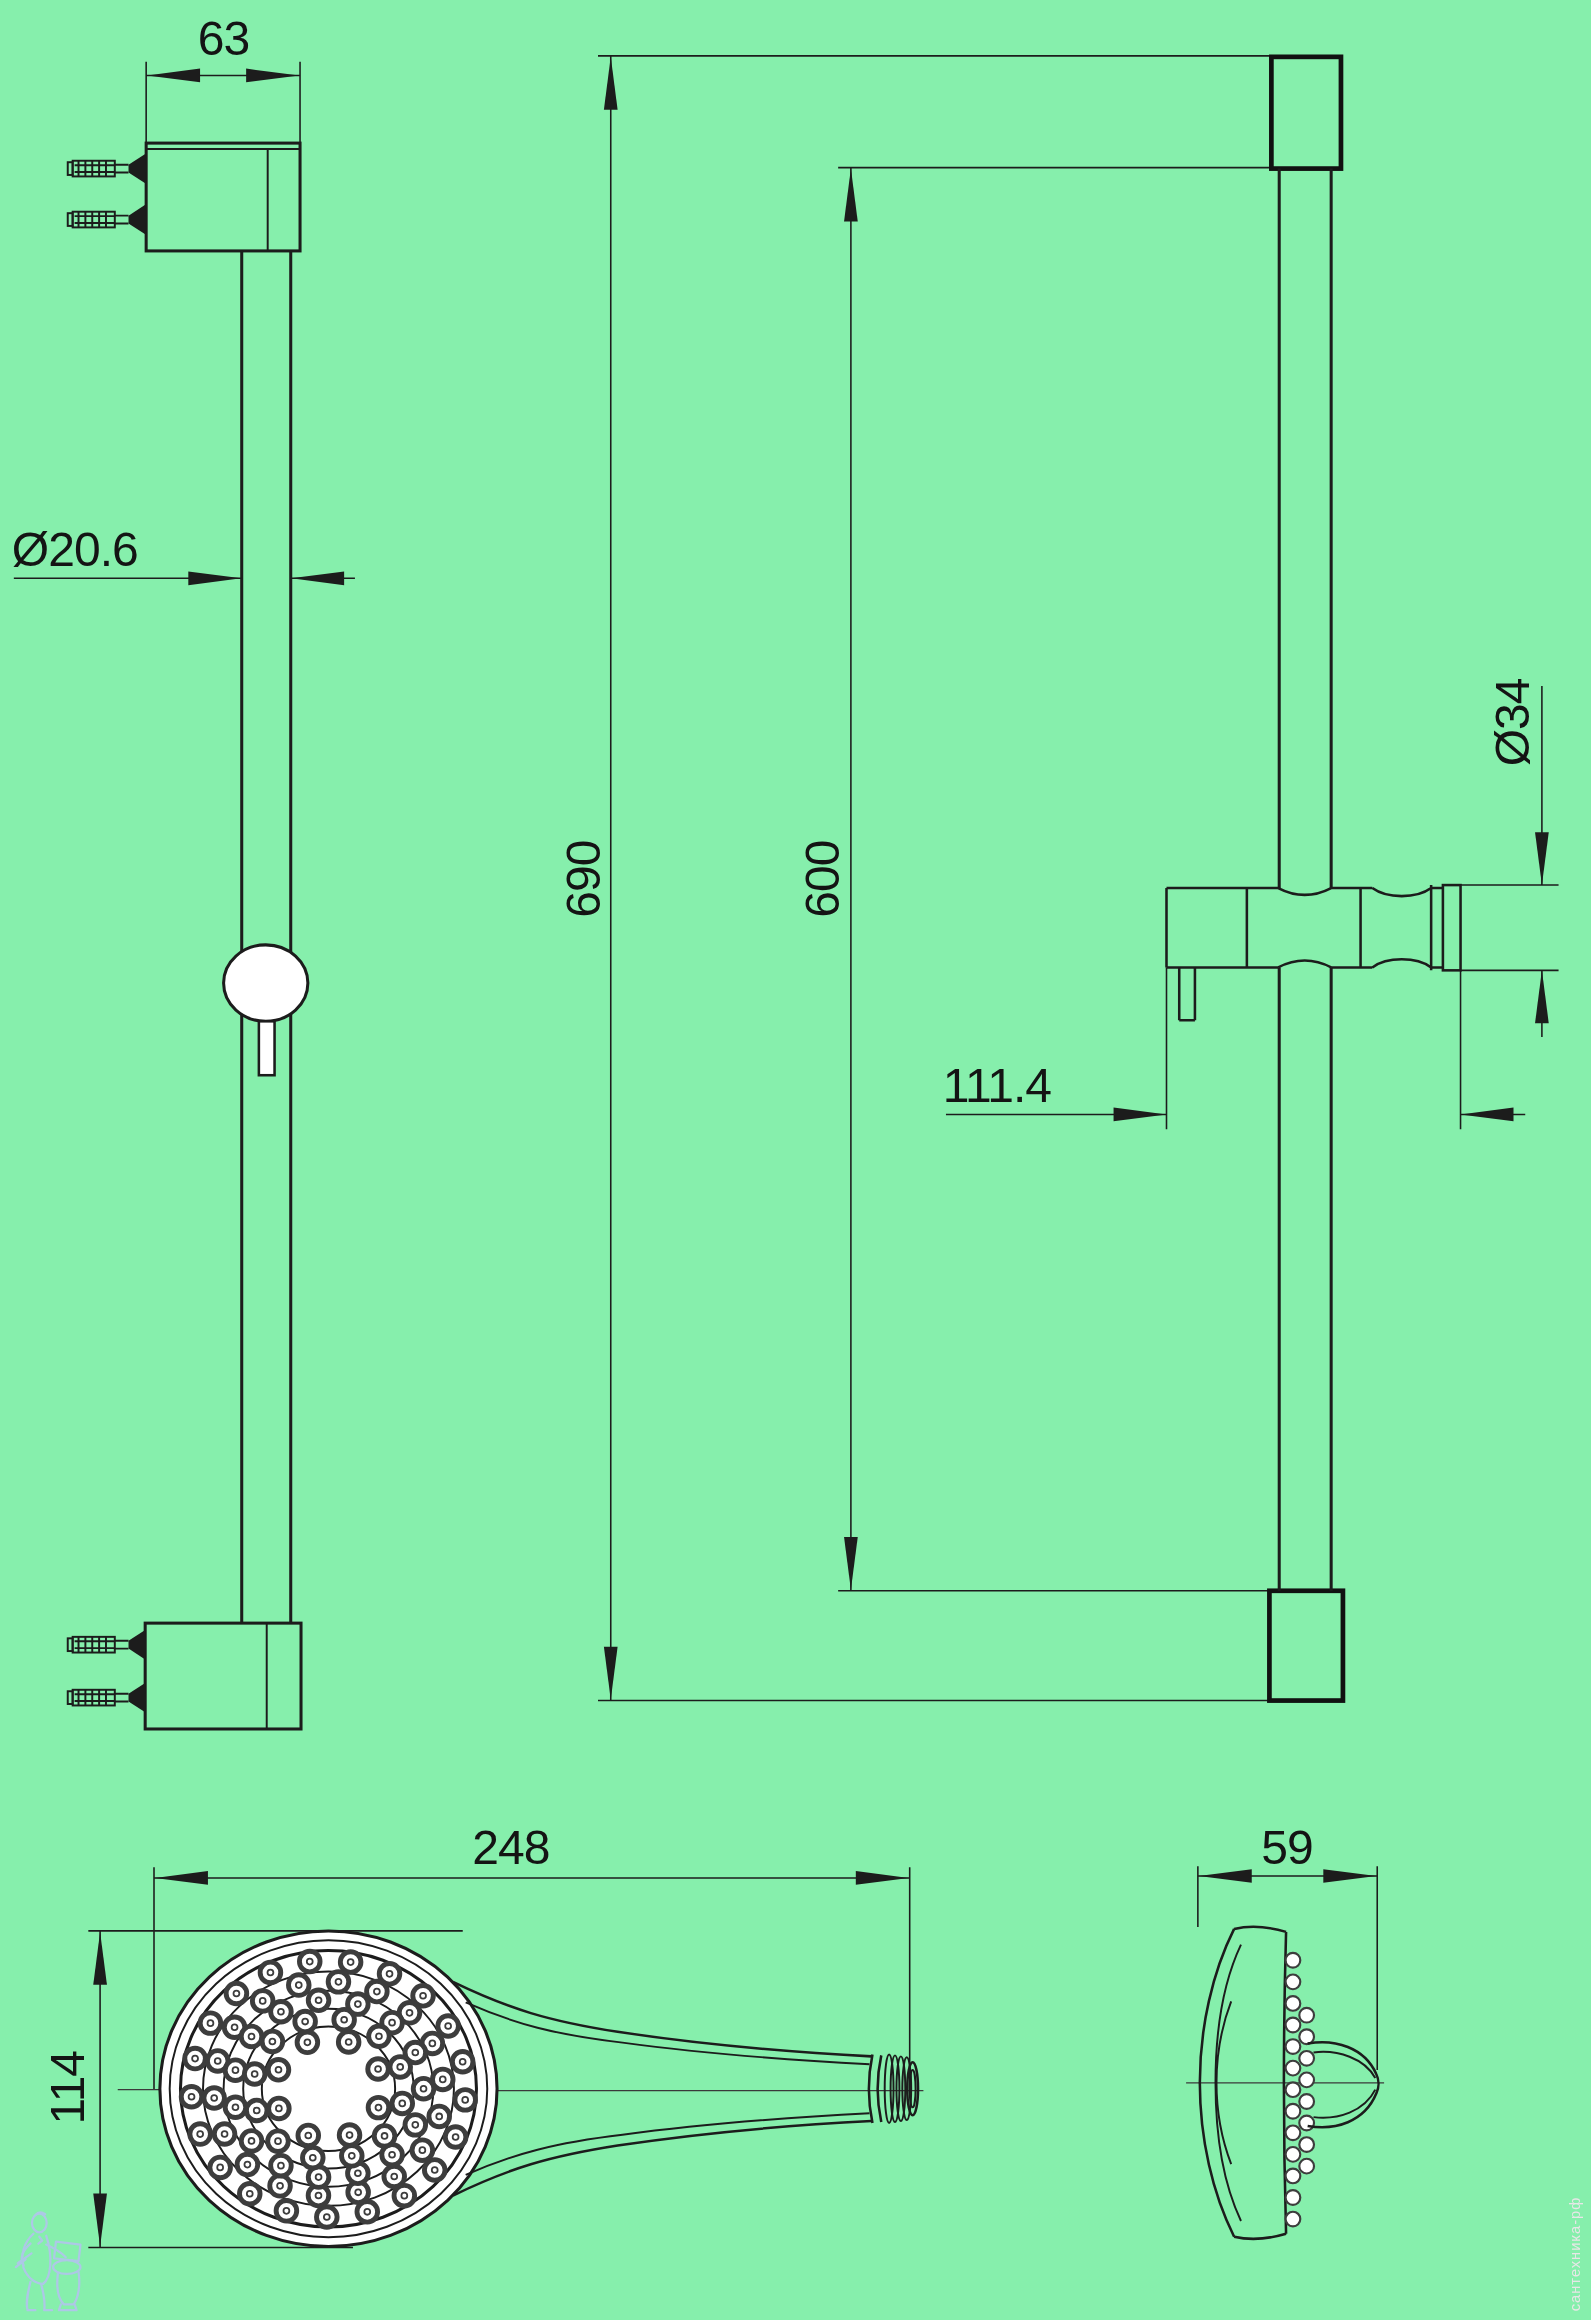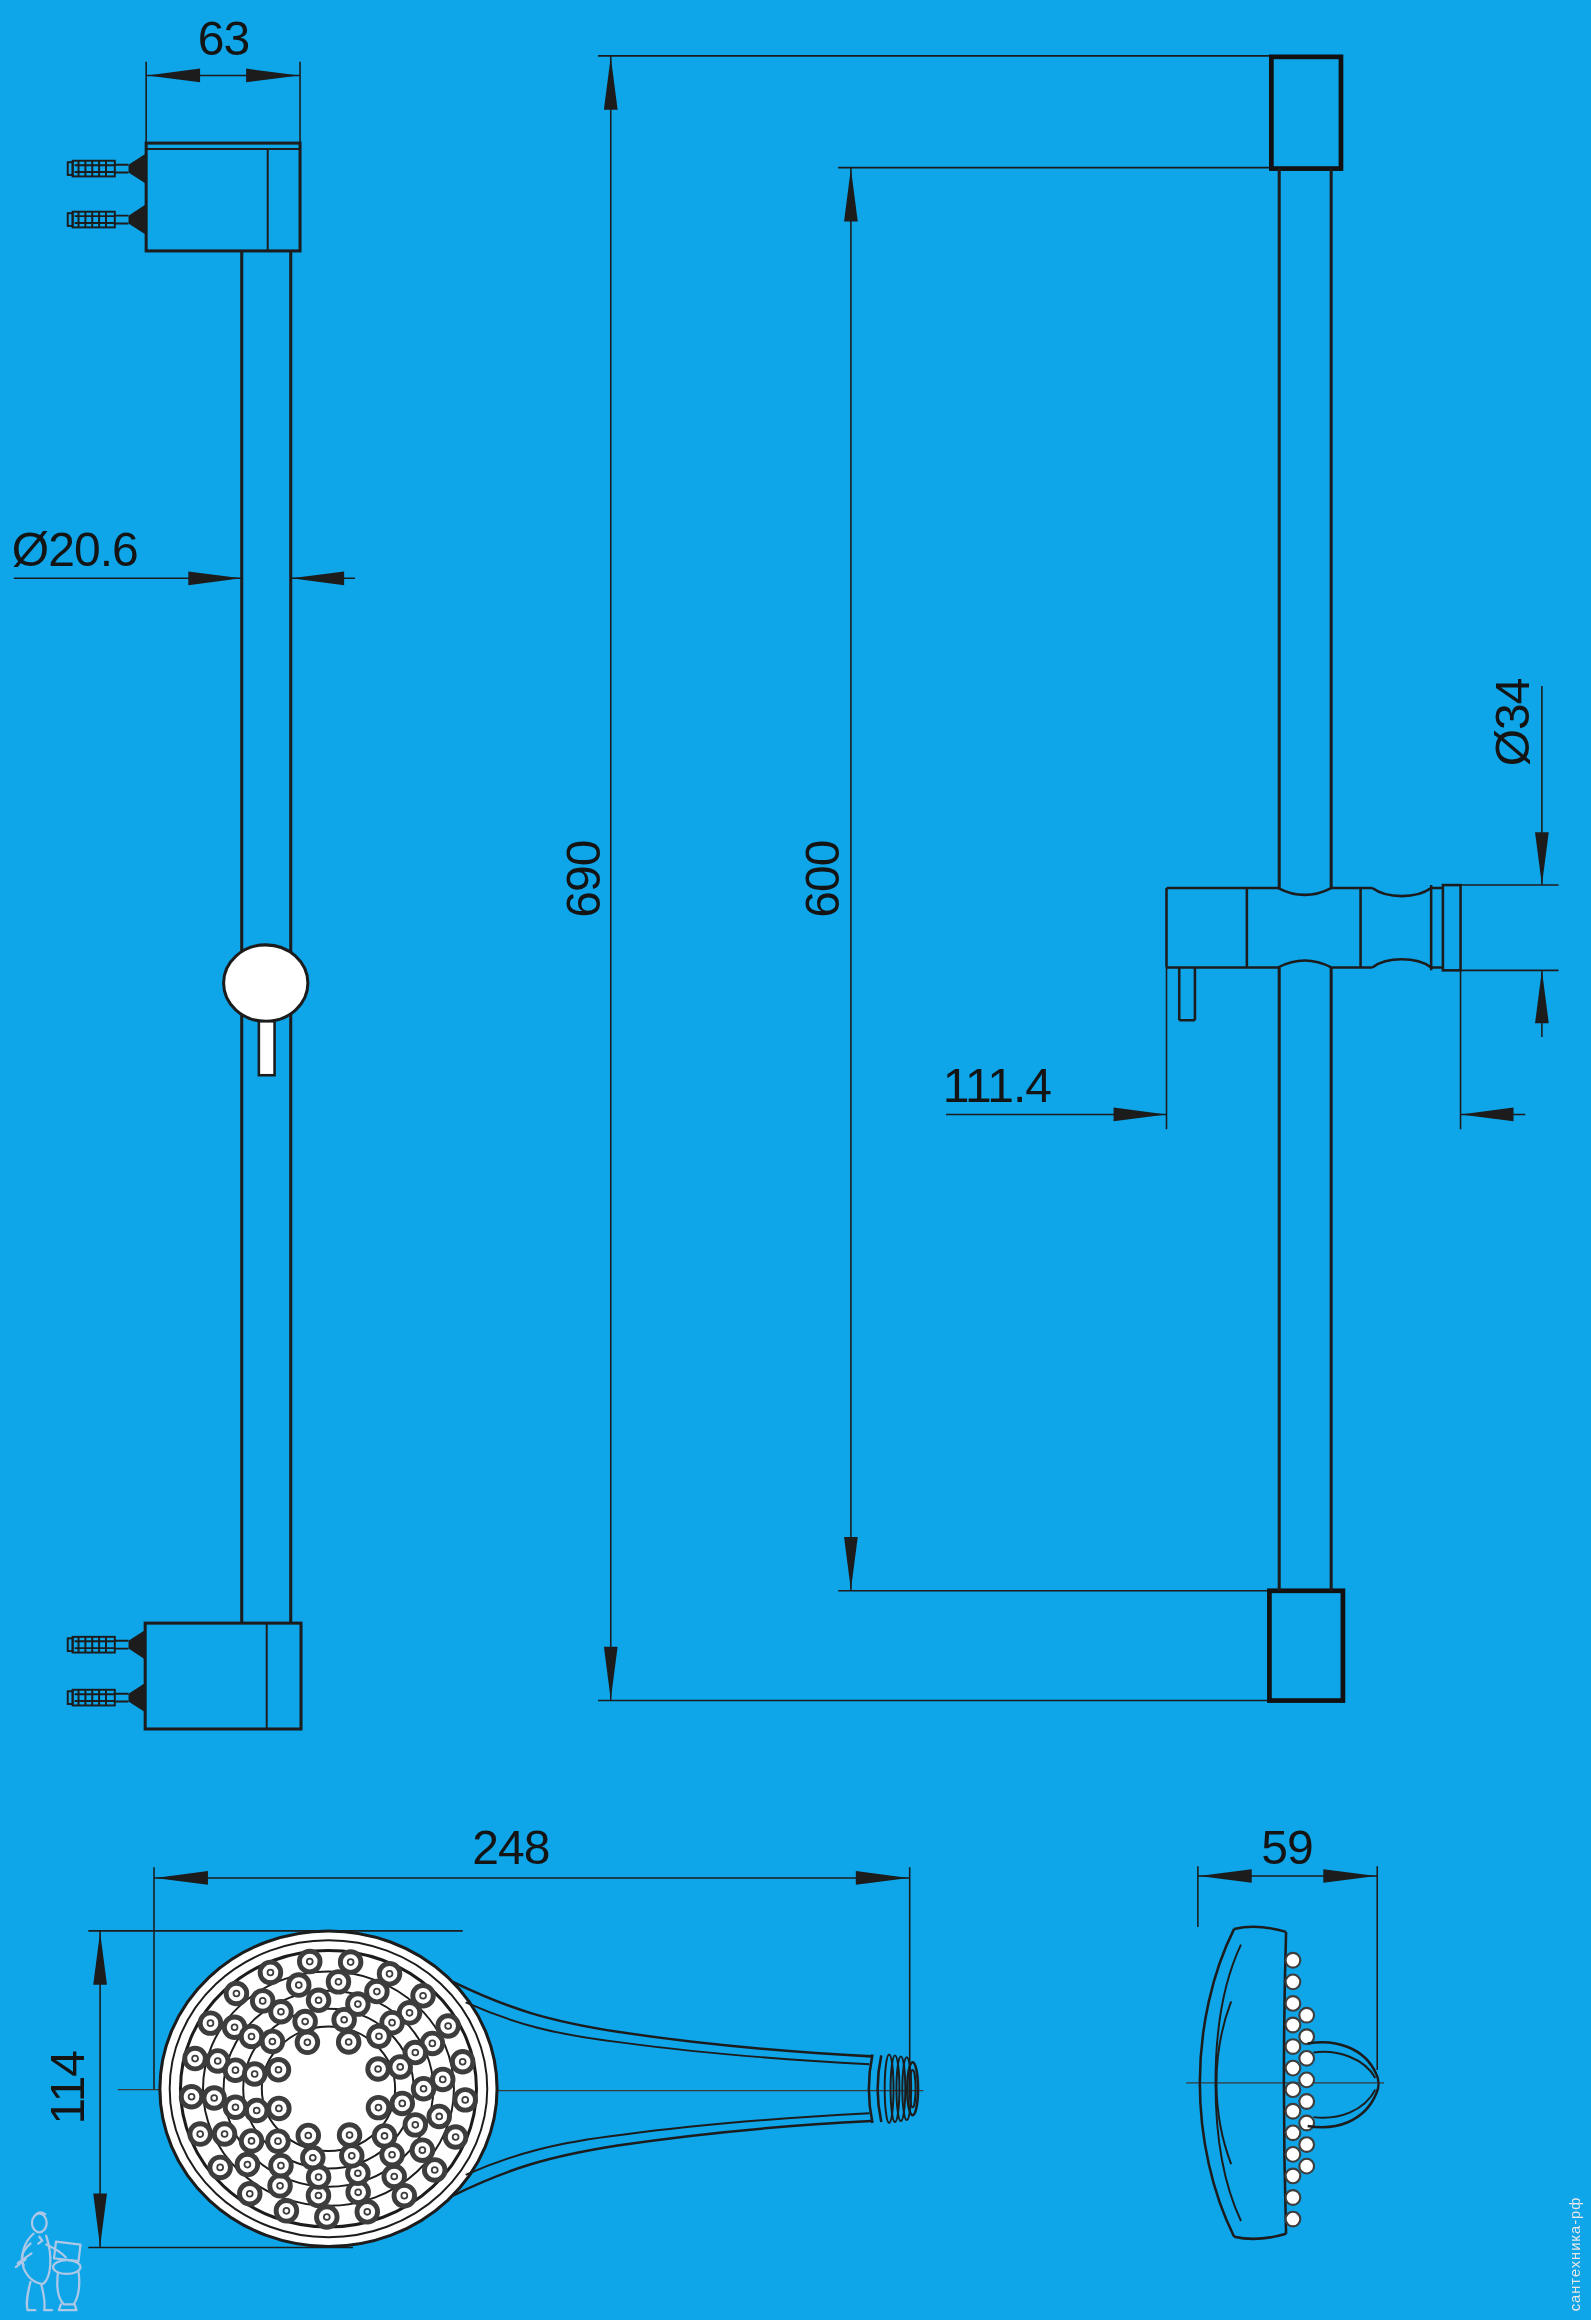--- a/index.html
+++ b/index.html
@@ -1,16 +1,16 @@
 <!DOCTYPE html>
 <html><head>
 <meta charset="utf-8">
 <style>
   html,body{margin:0;padding:0;background:#fff;}
-  #stage{position:relative;width:1592px;height:2321px;background:#0ea5e9;overflow:hidden;}
+  #stage{position:relative;width:1592px;height:2321px;background:#86efac;overflow:hidden;}
   svg{display:block;}
   
   .s15{stroke:#1c1c1c;stroke-width:1.6;fill:none}
   .s2 {stroke:#1c1c1c;stroke-width:2;fill:none}
   .s25{stroke:#1c1c1c;stroke-width:2.6;fill:none}
   .s3 {stroke:#1c1c1c;stroke-width:3.1;fill:none}
   .s5 {stroke:#111;stroke-width:4.8;fill:none}
   .thin{stroke:#3a3a3a;stroke-width:1.2;fill:none}
   .fillb{fill:#1c1c1c;stroke:none}
   .wht{fill:#fff}

